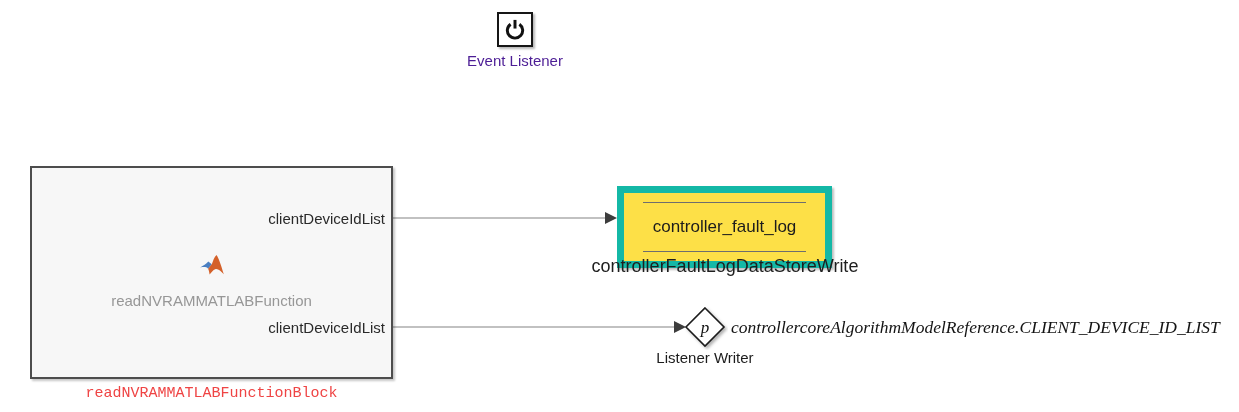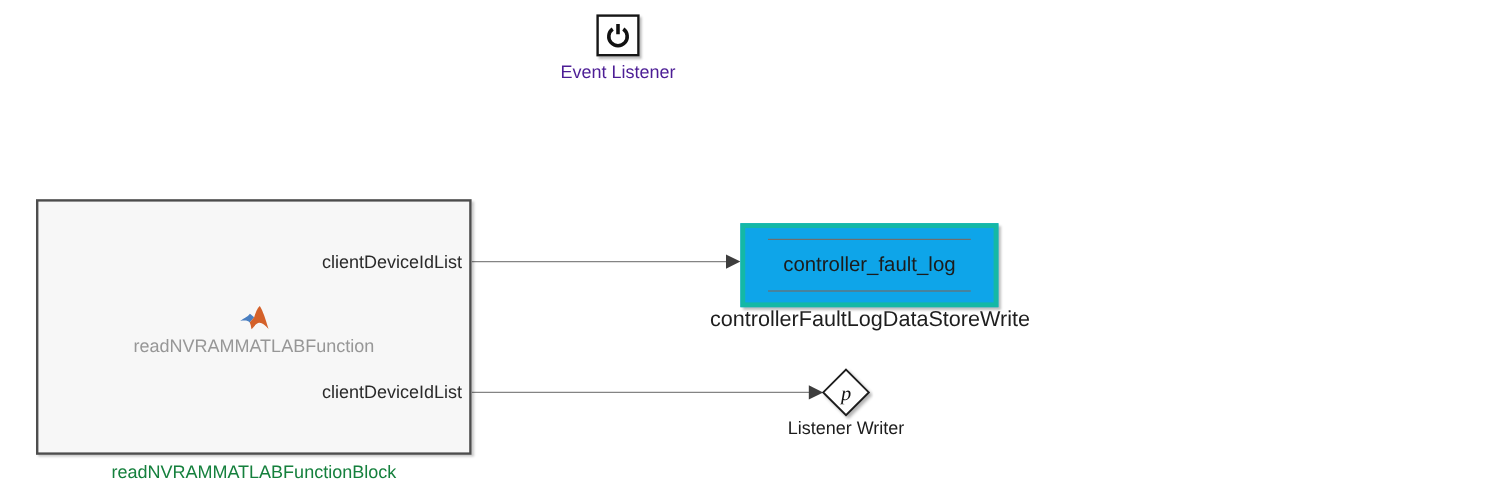--- a/index.html
+++ b/index.html
@@ -32,39 +32,40 @@
 
   
   .mlfb {
     left: 30px; top: 166px; width: 363px; height: 213px;
     background: #f7f7f7; border: 2px solid #4d4d4d;
     box-shadow: 2px 2px 2px rgba(0,0,0,0.22);
     z-index: 2;
   }
   .mlfb-logo { position: absolute; left: 50%; top: 86px; transform: translateX(-50%); }
   .mlfb-funcname {
-    position: absolute; left: 0; right: 0; top: 112px;
+    position: absolute; left: 0; right: 0; top: 124px;
     text-align: center; font-size: 15px; color: #979797;
   }
   .mlfb-port {
     position: absolute; right: 6px; font-size: 15px; color: #2a2a2a;
     text-align: right; white-space: nowrap;
   }
   .mlfb-port.p1 { top: 42px; }
   .mlfb-port.p2 { top: 151px; margin-left: 48px; }
   .mlfb-label {
     left: 30px; top: 385px; width: 363px;
-    text-align: center; font-size: 15px; color: #15803d;
+    text-align: center; font-size: 15px; color: #ef4444;
     z-index: 2;
+    font-family: Liberation Mono, monospace;
   }
 
   
   .dsw {
-    left: 617px; top: 186px; width: 215px; height: 70px;
-    background: #0ea5e9; border: 4px solid #14b8a6;
+    left: 617px; top: 186px; width: 215px; height: 82px;
+    background: #fde047; border: 7px solid #14b8a6;
     box-shadow: 2px 2px 2px rgba(0,0,0,0.25);
     display: flex; align-items: center; justify-content: center;
     z-index: 2;
   }
   .dsw-line { position: absolute; left: 19px; right: 19px; height: 1px; background: #6e6e6e; }
   .dsw-line.topline { top: 9px; }
   .dsw-line.bottomline { bottom: 9px; }
   .dsw-name { font-size: 17px; color: #1c1c1c; white-space: nowrap; }
   .dsw-label {
     left: 560px; top: 256px; width: 330px;
@@ -121,15 +122,16 @@
     <div class="dsw-line topline"></div>
     <span class="dsw-name">controller_fault_log</span>
     <div class="dsw-line bottomline"></div>
   </div>
   <div class="abs dsw-label">controllerFaultLogDataStoreWrite</div>
 
   <svg class="abs pw-diamond" width="44" height="44" viewBox="0 0 44 44">
     <polygon points="21,2 40,21 21,40 2,21" fill="#ffffff" stroke="#1c1c1c" stroke-width="1.6" style="filter: drop-shadow(2px 2px 1.5px rgba(0,0,0,0.3));"></polygon>
     <text x="21" y="27" text-anchor="middle" font-family="Liberation Serif, serif" font-style="italic" font-size="17" fill="#111111">p</text>
   </svg>
+  <div class="abs pw-param">controllercoreAlgorithmModelReference.CLIENT_DEVICE_ID_LIST</div>
   <div class="abs pw-label">Listener Writer</div>
 
 </div>
 
 </body></html>

